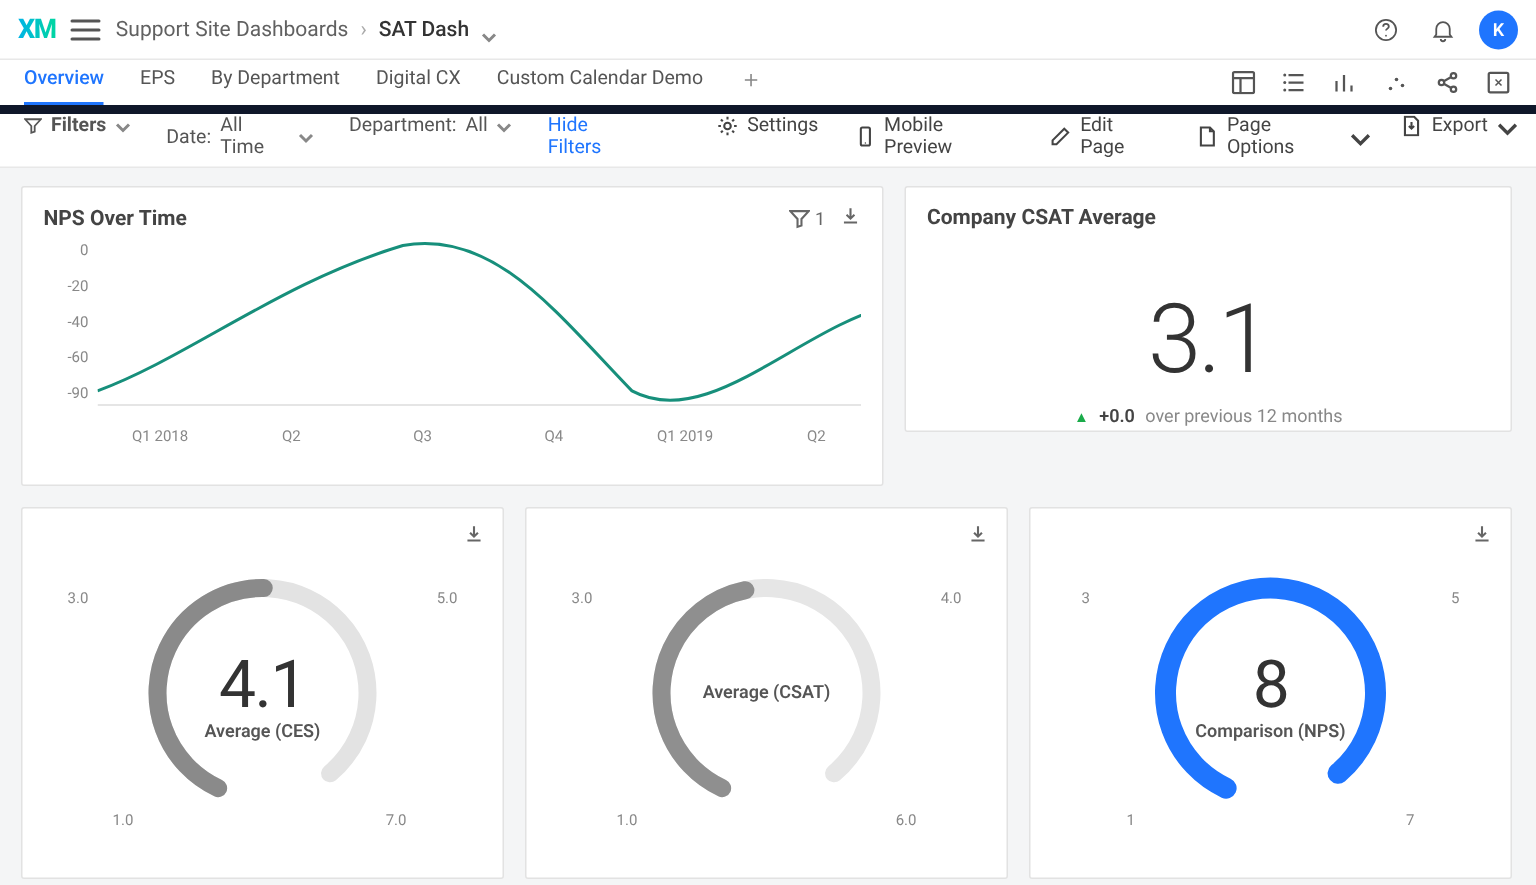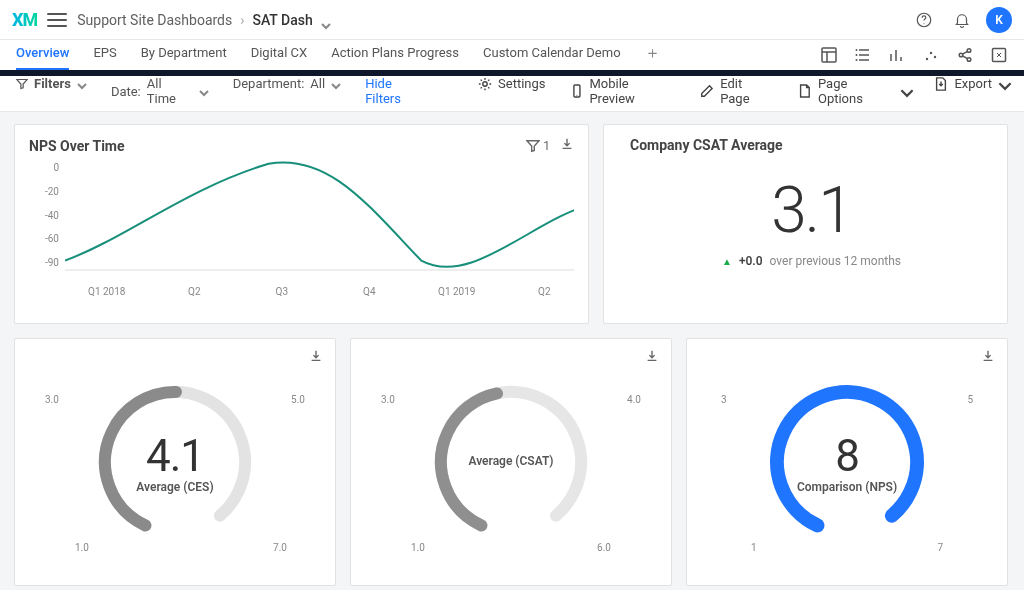--- a/index.html
+++ b/index.html
@@ -49,22 +49,22 @@
     .nps-body { padding: 0 14px 8px; display: flex; }
     .y-axis { display: flex; flex-direction: column; justify-content: space-between; font-size: 10px; color: #888; width: 36px; padding: 4px 6px 0 0; text-align: right; height: 110px; }
     .plot { position: relative; flex: 1; height: 114px; }
     .plot svg { width: 100%; height: 100%; }
     .x-axis { display: flex; margin-left: 48px; gap: 0; font-size: 10px; color: #888; padding-top: 6px; }
     .x-axis span { flex: 1; text-align: center; }
     .legend { display: flex; align-items: center; gap: 6px; font-size: 11px; color: #666; padding: 8px 14px 10px; }
     .legend .dot { width: 8px; height: 8px; border-radius: 50%; background: #178f7b; }
 
     
-    .csat-card { height: 200px; padding-left: 12px; }
-    .big-number { font-size: 64px; font-weight: 300; color: #333; text-align: center; margin-top: 16px; letter-spacing: -2px; }
+    .csat-card { height: 164px; }
+    .big-number { font-size: 64px; font-weight: 300; color: #333; text-align: center; margin-top: 32px; letter-spacing: -2px; }
     .delta { text-align: center; font-size: 12px; color: #888; margin-top: 6px; }
     .delta .up { color: #1aab4a; font-size: 10px; margin-right: 4px; }
     .delta .val { color: #444; font-weight: 600; margin-right: 4px; }
 
     
     .gauge-row { grid-column: 1 / -1; display: grid; grid-template-columns: repeat(3, 1fr); gap: 14px; }
     .gauge-card { height: 248px; }
     .gauge-card .card-tools { padding: 10px 12px 0 0; position: absolute; right: 0; top: 0; }
     .gauge-wrap { display: flex; align-items: center; justify-content: center; height: 100%; position: relative; }
     .gauge-wrap svg { width: 200px; height: 200px; }
@@ -106,21 +106,20 @@
       </svg>
     </span>
   <span class="avatar">K</span>
 </div>
 
 <div class="tabsbar">
   <span class="tab active">Overview</span>
   <span class="tab">EPS</span>
   <span class="tab">By Department</span>
   <span class="tab">Digital CX</span>
-  <span class="tab">Action Plans Progress</span>
   <span class="tab">Custom Calendar Demo</span>
   <span class="tab-add">＋</span>
   <div class="tabs-right">
     <span class="mini-icon">
         <svg viewBox="0 0 16 16">
           <rect x="1" y="1" width="14" height="14" rx="1"></rect>
           <path d="M1 5h14M6 5v10"></path>
         </svg>
       </span>
     <span class="mini-icon">
@@ -296,21 +295,21 @@
           <circle cx="100" cy="100" r="70" fill="none" stroke="#e3e3e3" stroke-width="12" stroke-dasharray="360 440" stroke-dashoffset="0" transform="rotate(115 100 100)" stroke-linecap="round"></circle>
           <circle cx="100" cy="100" r="70" fill="none" stroke="#8a8a8a" stroke-width="12" stroke-dasharray="190 440" stroke-dashoffset="0" transform="rotate(115 100 100)" stroke-linecap="round"></circle>
         </svg>
         <div class="gauge-center">
           <div class="gauge-val">4.1</div>
           <div class="gauge-label">Average (CES)</div>
         </div>
         <span class="tick-label" style="top:55px;left:30px">3.0</span>
         <span class="tick-label" style="top:55px;right:30px">5.0</span>
         <span class="tick-label" style="bottom:32px;left:60px">1.0</span>
-        <span class="tick-label" style="bottom:32px;right:48px">7.0</span>
+        <span class="tick-label" style="bottom:32px;right:64px">7.0</span>
       </div>
     </div>
 
     <div class="card gauge-card">
       <span class="card-tools">
           <span><svg viewBox="0 0 16 16">
               <path d="M8 2v8M5 7l3 3 3-3M3 13h10"></path>
             </svg></span>
         </span>
       <div class="gauge-wrap">

